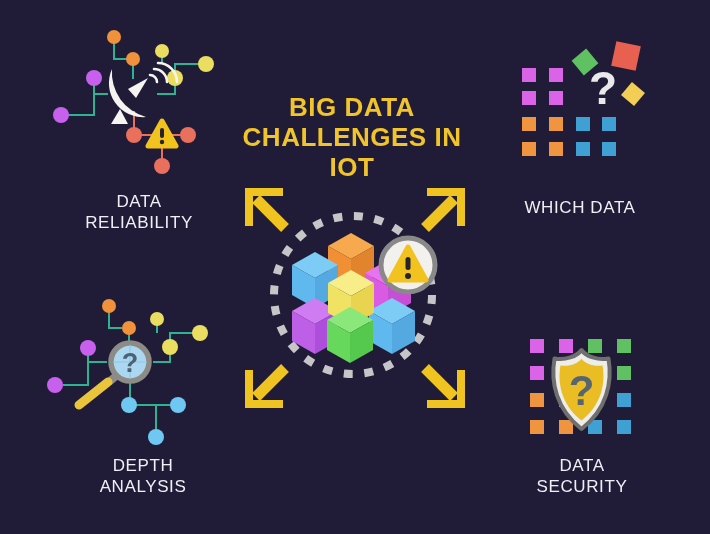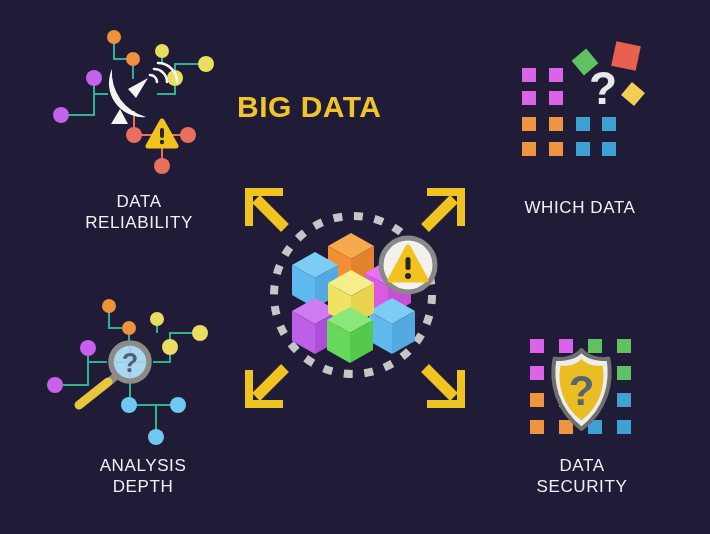--- a/index.html
+++ b/index.html
@@ -1,33 +1,34 @@
 <!DOCTYPE html>
 <html><head>
 <meta charset="utf-8">
 <style>
   html,body{margin:0;padding:0;background:#201C38;}
   .stage{position:relative;width:710px;height:534px;background:#201C38;overflow:hidden;
          font-family:"Liberation Sans",sans-serif;}
   .abs{position:absolute;}
-  .title{left:237px;top:92px;width:230px;color:#F0C42A;
-         font-size:30px;font-weight:bold;line-height:30px;letter-spacing:0.5px;}
+  .title{left:237px;top:92px;width:230px;text-align:center;color:#F0C42A;
+         font-size:26px;font-weight:bold;line-height:30px;letter-spacing:0.5px;}
   .label{position:absolute;width:200px;text-align:center;color:#EFEFF4;
          font-size:17px;line-height:21px;letter-spacing:0.6px;}
   .label span{display:block;}
   svg{position:absolute;display:block;}
   text{font-family:"Liberation Sans","DejaVu Sans",sans-serif;font-weight:bold;}
 </style>
 </head>
 <body>
 
 <div class="stage">
 
   <div class="abs title">
     <span style="display:block">BIG DATA</span>
+    <span style="display:block">CHALLENGES IN IOT</span>
   </div>
 
   <svg style="left:45px;top:25px" width="190" height="150" viewBox="0 0 190 150">
     <g stroke="#2DB392" stroke-width="2" fill="none">
       <polyline points="69,12 69,34 88,34"></polyline>
       <line x1="88" y1="34" x2="88" y2="54"></line>
       <line x1="117" y1="26" x2="117" y2="39"></line>
       <polyline points="161,39 130,39 130,53"></polyline>
       <polyline points="130,53 130,69 112,69"></polyline>
       <polyline points="49,53 49,90 16,90"></polyline>
@@ -184,22 +185,22 @@
     <g transform="translate(90,77)">
       <line x1="-14" y1="14" x2="-21" y2="20" stroke="#8D8B85" stroke-width="8"></line>
       <line x1="-22" y1="20" x2="-51" y2="43" stroke="#E9C53B" stroke-width="9" stroke-linecap="round"></line>
       <circle cx="0" cy="0" r="19" fill="#ABD8F0" stroke="#8D8B85" stroke-width="5.5"></circle>
       <line x1="-17" y1="0" x2="17" y2="0" stroke="#8FC6E4" stroke-width="1.2"></line>
       <line x1="0" y1="-17" x2="0" y2="17" stroke="#8FC6E4" stroke-width="1.2"></line>
       <text x="0" y="10" font-size="27" fill="#4D6175" text-anchor="middle">?</text>
     </g>
   </svg>
   <div class="label" style="left:43px;top:455px">
+    <span>DEPTH</span>
     <span>ANALYSIS</span>
-    <span>DEPTH</span>
   </div>
 
   <svg style="left:520px;top:330px" width="150" height="115" viewBox="0 0 150 115">
     <g>
       <rect x="10" y="9" width="14" height="14" fill="#DB63E8"></rect>
       <rect x="39" y="9" width="14" height="14" fill="#DB63E8"></rect>
       <rect x="68" y="9" width="14" height="14" fill="#5FC161"></rect>
       <rect x="97" y="9" width="14" height="14" fill="#5FC161"></rect>
       <rect x="10" y="36" width="14" height="14" fill="#DB63E8"></rect>
       <rect x="39" y="36" width="14" height="14" fill="#DB63E8"></rect>

